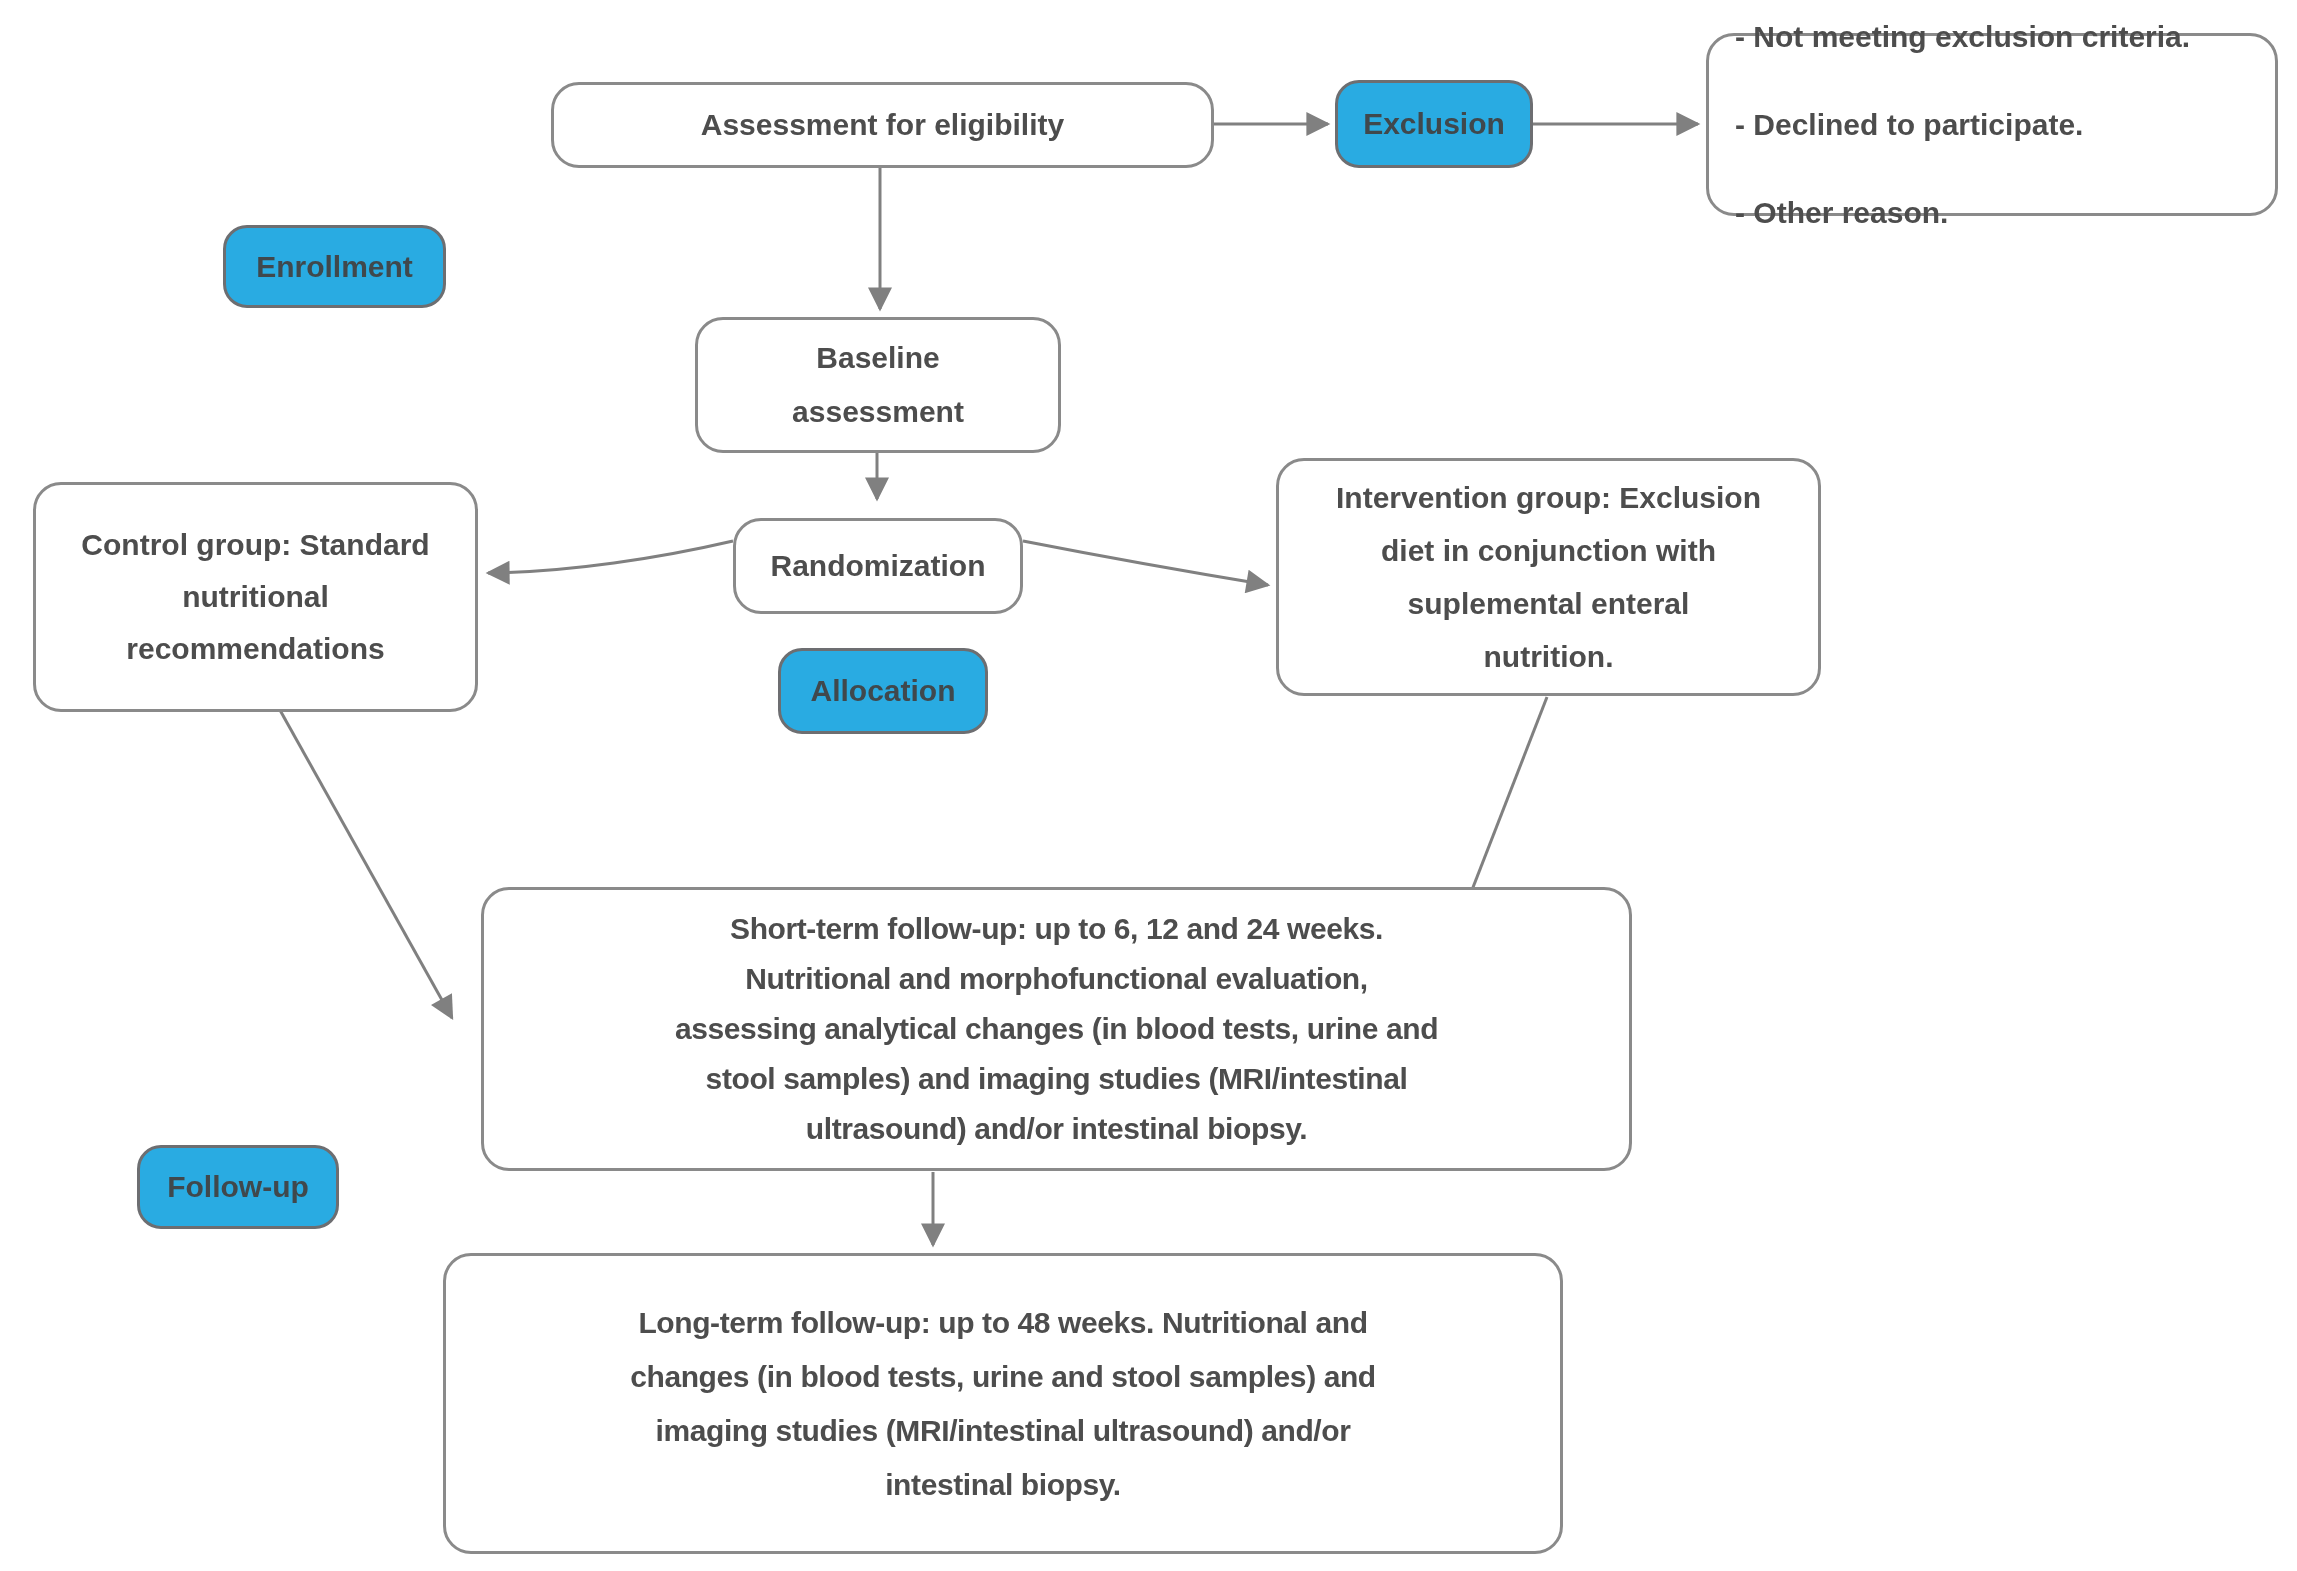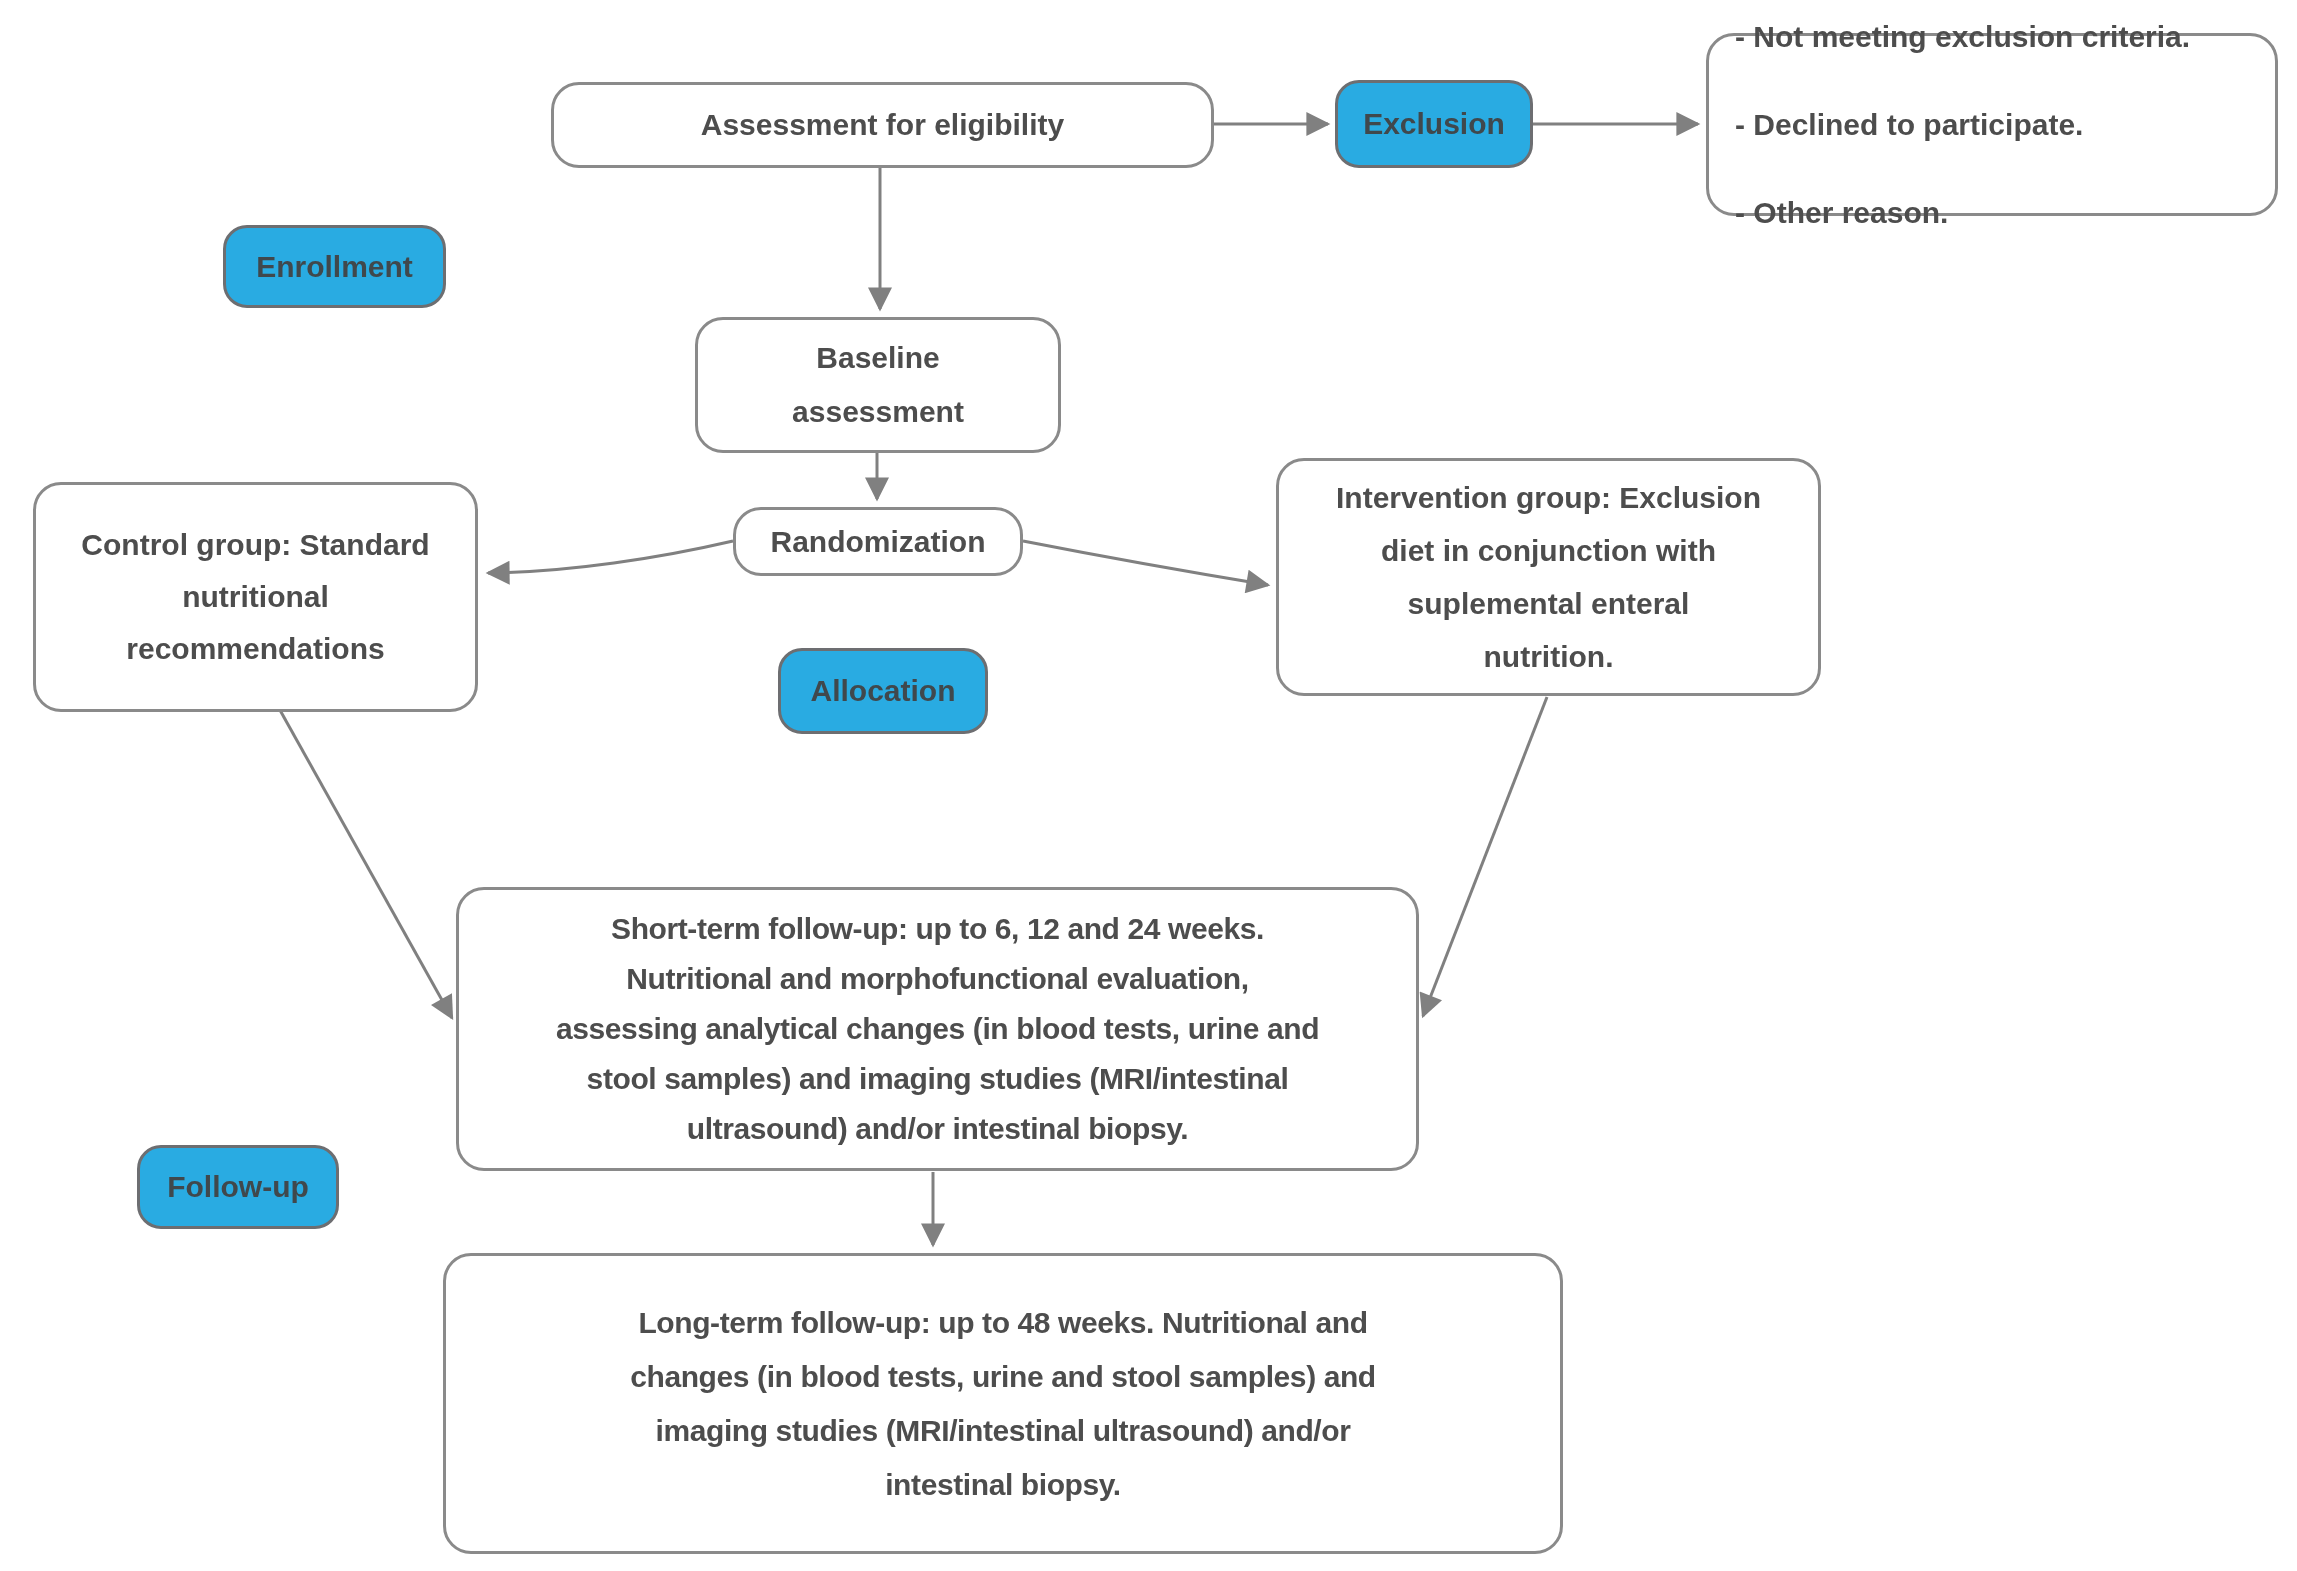--- a/index.html
+++ b/index.html
@@ -47,24 +47,24 @@
     color:#40484c;
   }
   .left-align{align-items:flex-start;text-align:left;gap:38px;}
   .tight{letter-spacing:-0.4px;}
   #edges{position:absolute;left:0;top:0;width:2297px;height:1571px;}
 
   
   #box-assessment{left:551px;top:82px;width:663px;height:86px;text-align:center;}
   #box-reasons{left:1706px;top:33px;width:572px;height:183px;padding-left:26px;line-height:50px;}
   #box-baseline{left:695px;top:317px;width:366px;height:136px;line-height:54px;}
-  #box-randomization{left:733px;top:507px;width:290px;height:69px;}
+  #box-randomization{left:733px;top:518px;width:290px;height:96px;}
   #box-control{left:33px;top:482px;width:445px;height:230px;}
   #box-intervention{left:1276px;top:458px;width:545px;height:238px;line-height:53px;}
-  #box-short{left:456px;top:887px;width:963px;height:284px;line-height:50px;}
+  #box-short{left:481px;top:887px;width:1151px;height:284px;line-height:50px;}
   #box-long{left:443px;top:1253px;width:1120px;height:301px;line-height:54px;}
 
   #badge-exclusion{left:1335px;top:80px;width:198px;height:88px;}
   #badge-enrollment{left:223px;top:225px;width:223px;height:83px;}
   #badge-allocation{left:778px;top:648px;width:210px;height:86px;}
   #badge-followup{left:137px;top:1145px;width:202px;height:84px;}
 </style>
 </head>
 <body>
 

